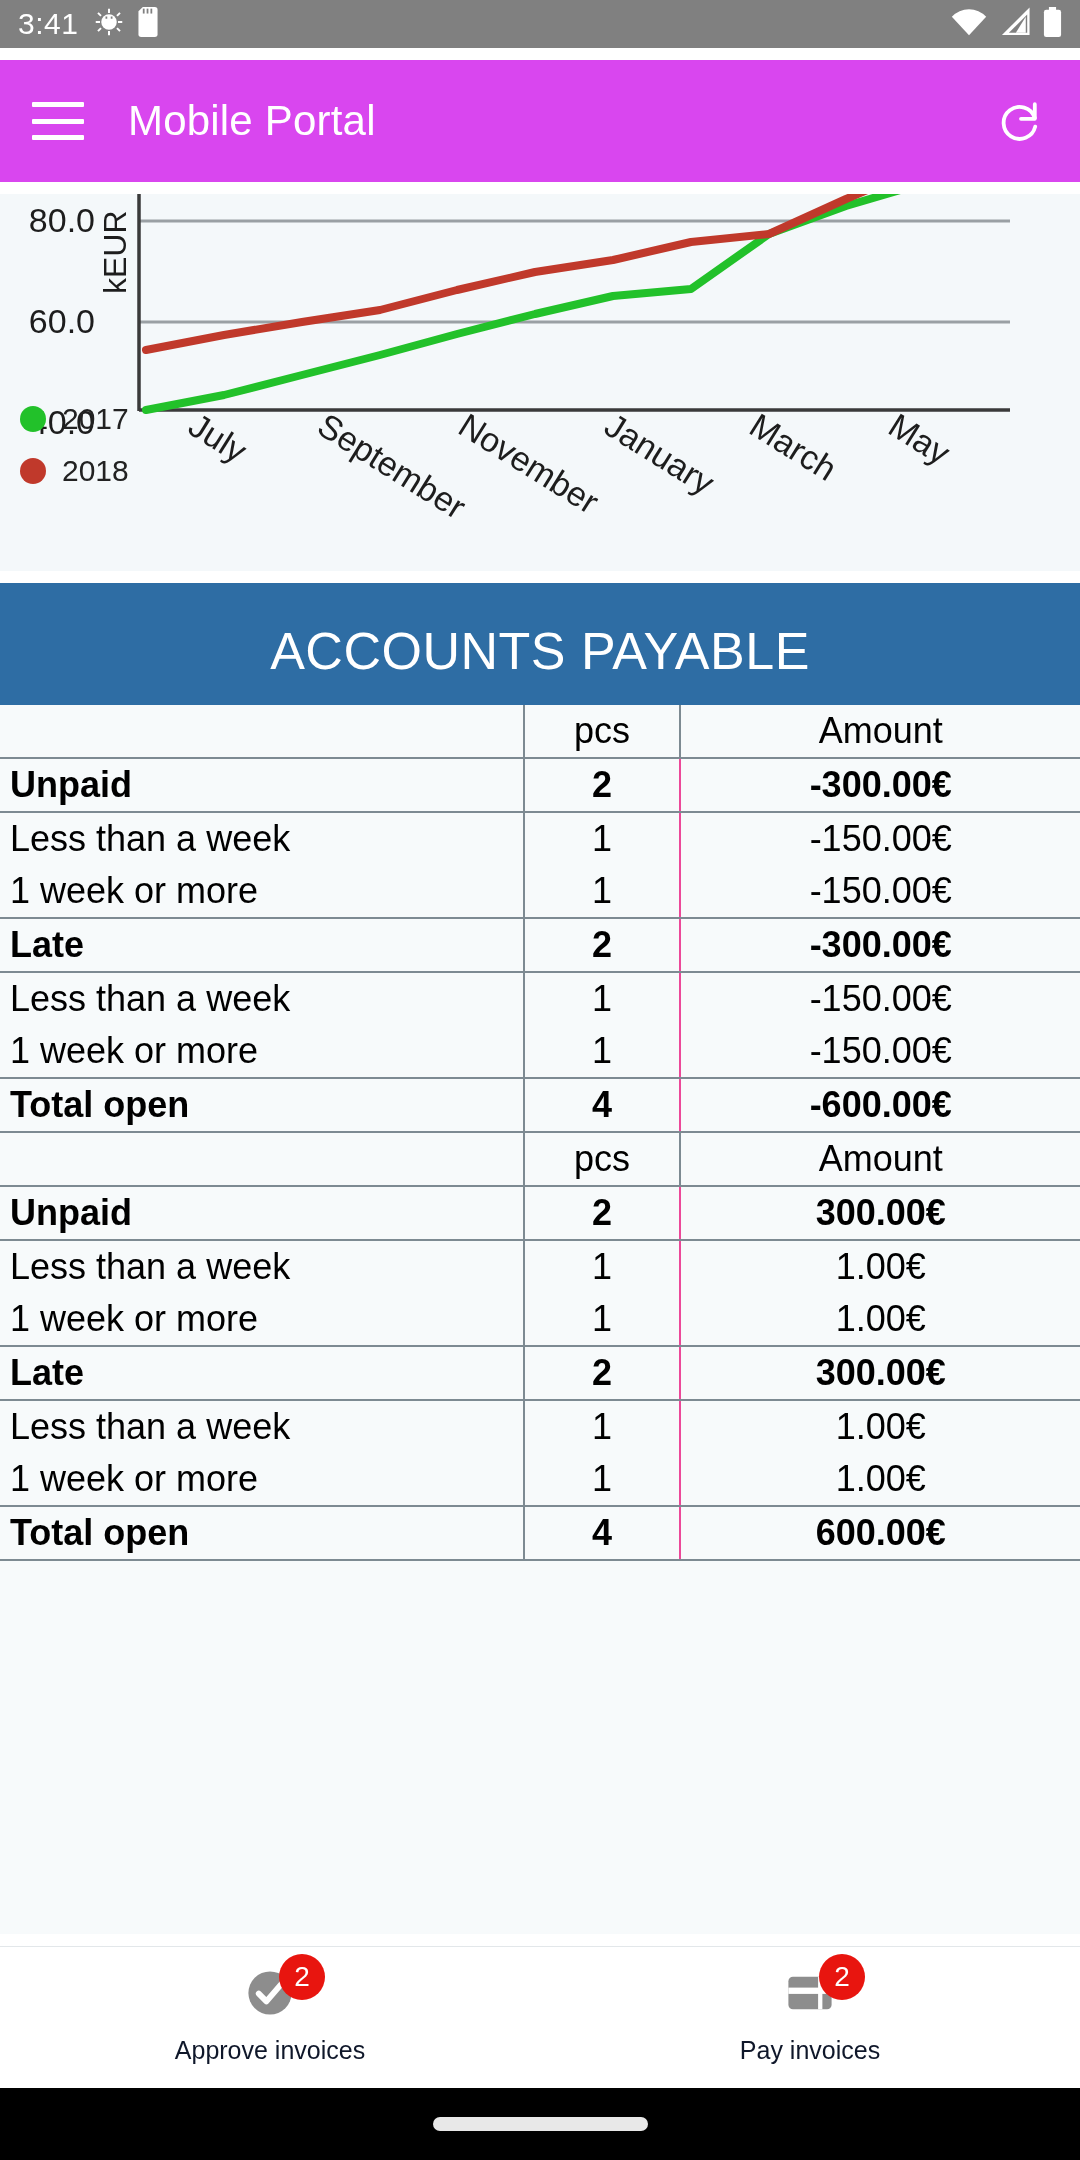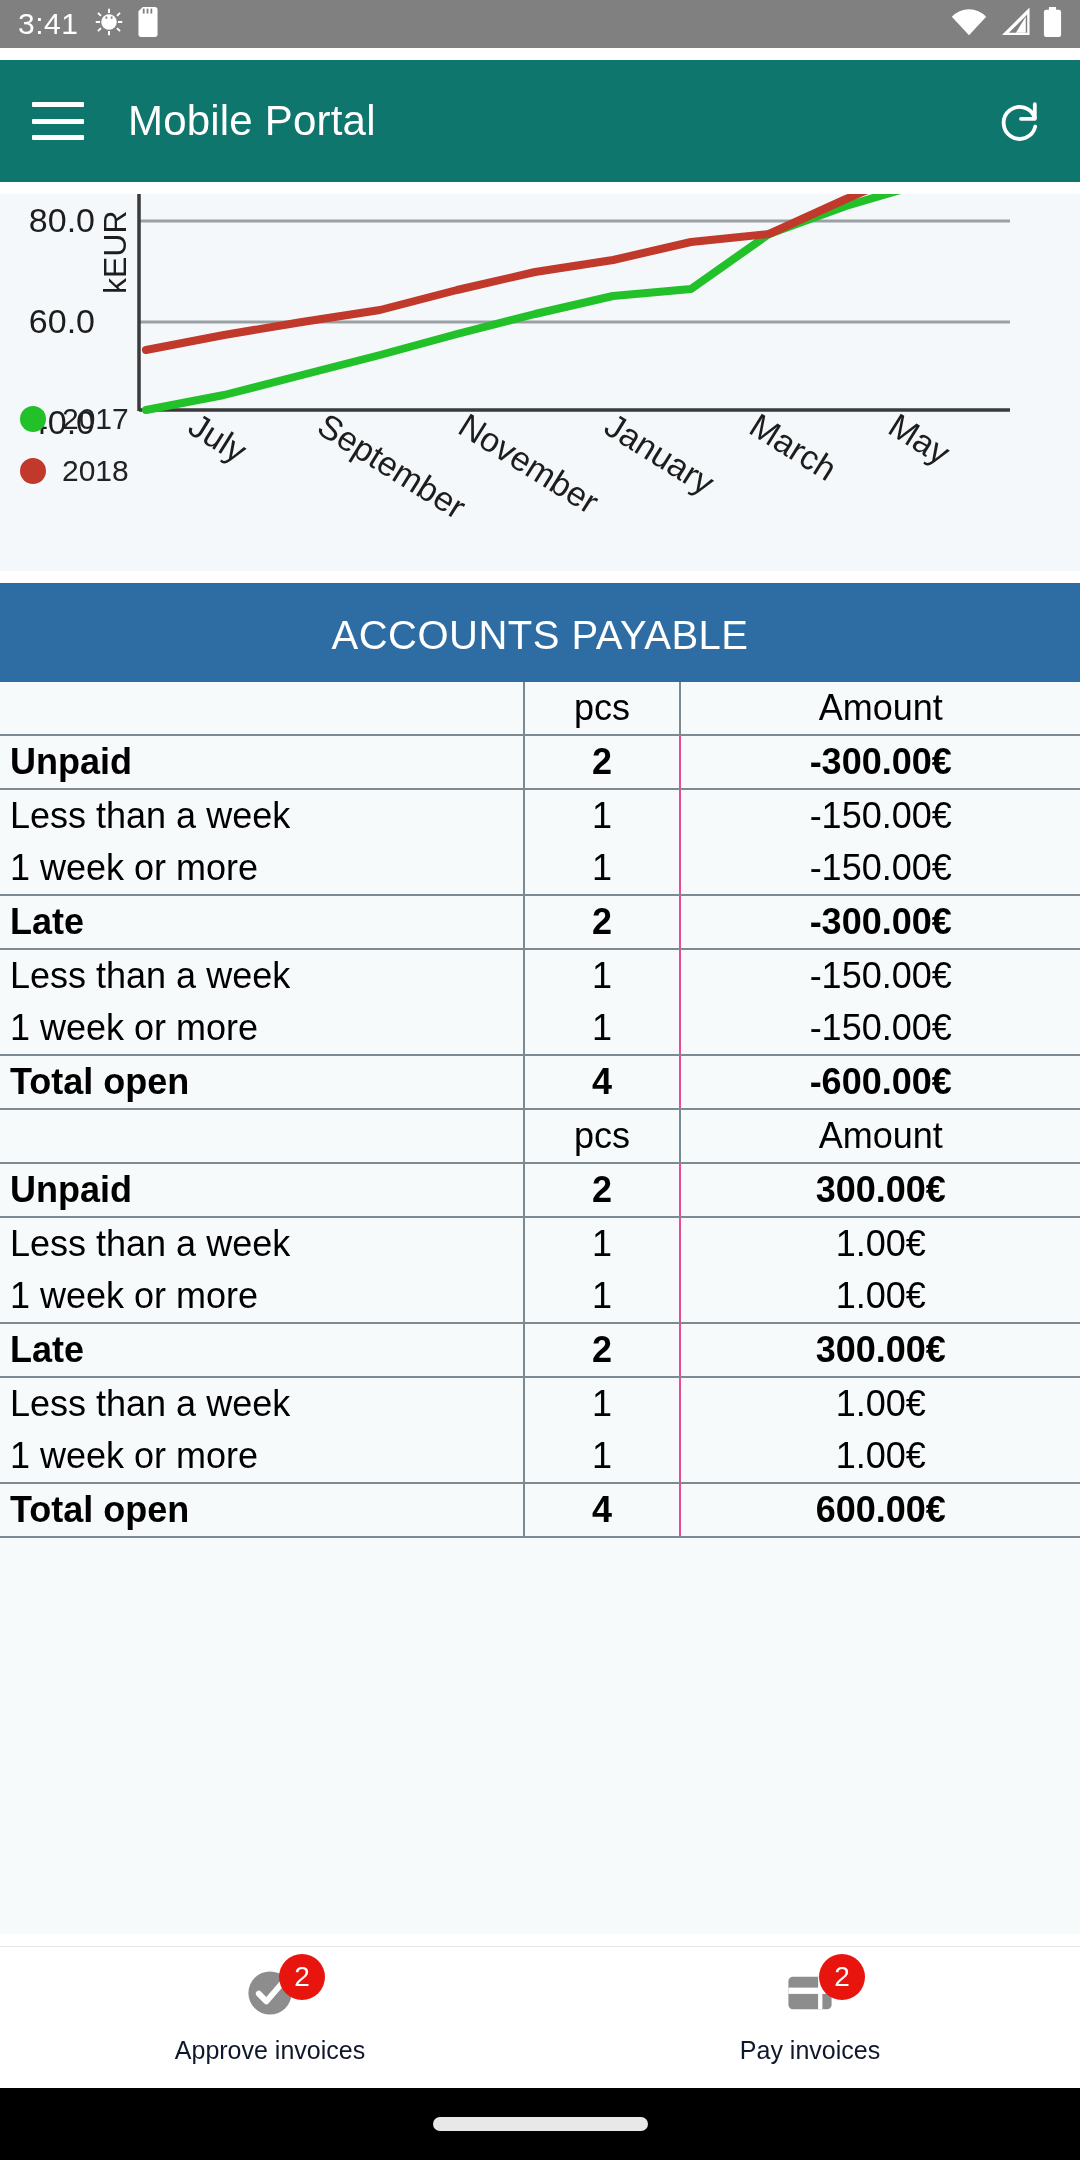--- a/index.html
+++ b/index.html
@@ -18,21 +18,21 @@
     flex:0 0 48px;
   }
   .sb-time { font-size:30px; letter-spacing:0.5px; line-height:1; }
   .sb-left-icons { display:flex; align-items:center; gap:14px; margin-left:16px; }
   .sb-spacer { flex:1; }
   .sb-right-icons { display:flex; align-items:center; gap:12px; }
   .ic { display:block; }
 
   
   .appbar {
-    flex:0 0 122px; height:122px; background:#0f766e;
+    flex:0 0 122px; height:122px; background:#d946ef;
     display:flex; align-items:center; padding:0 32px;
   }
   .hamburger { width:52px; height:38px; display:flex; flex-direction:column; justify-content:space-between; cursor:pointer; }
   .hamburger span { display:block; height:5px; background:#fff; border-radius:1px; }
   .appbar-title { color:#ffffff; font-size:42px; margin-left:44px; font-weight:400; letter-spacing:0.2px; }
   .appbar-spacer { flex:1; }
   .refresh-btn { width:56px; height:56px; display:flex; align-items:center; justify-content:center; cursor:pointer; }
 
   
   .chart-wrap {
@@ -40,21 +40,21 @@
   }
   .chart-svg { position:absolute; left:0; top:0; }
   .legend { position:absolute; left:20px; top:196px; }
   .legend-row { display:flex; align-items:center; height:46px;margin-top:6px; }
   .legend-dot { width:26px; height:26px; border-radius:50%; }
   .legend-label { font-size:30px; color:#222; margin-left:16px; }
 
   
   .section-header {
     background:#2e6da4; color:#ffffff; text-align:center;
-    font-size:40px; letter-spacing:0.5px; padding:30px 0 24px;
+    font-size:52px; letter-spacing:0.5px; padding:38px 0 24px;
     flex:0 0 auto;
   }
 
   
   table.acct {
     width:100%; border-collapse:collapse; background:#f7fafb; table-layout:fixed;
   }
   table.acct col.c-label { width:48.5%; }
   table.acct col.c-pcs   { width:14.5%; }
   table.acct col.c-amt   { width:37%; }

